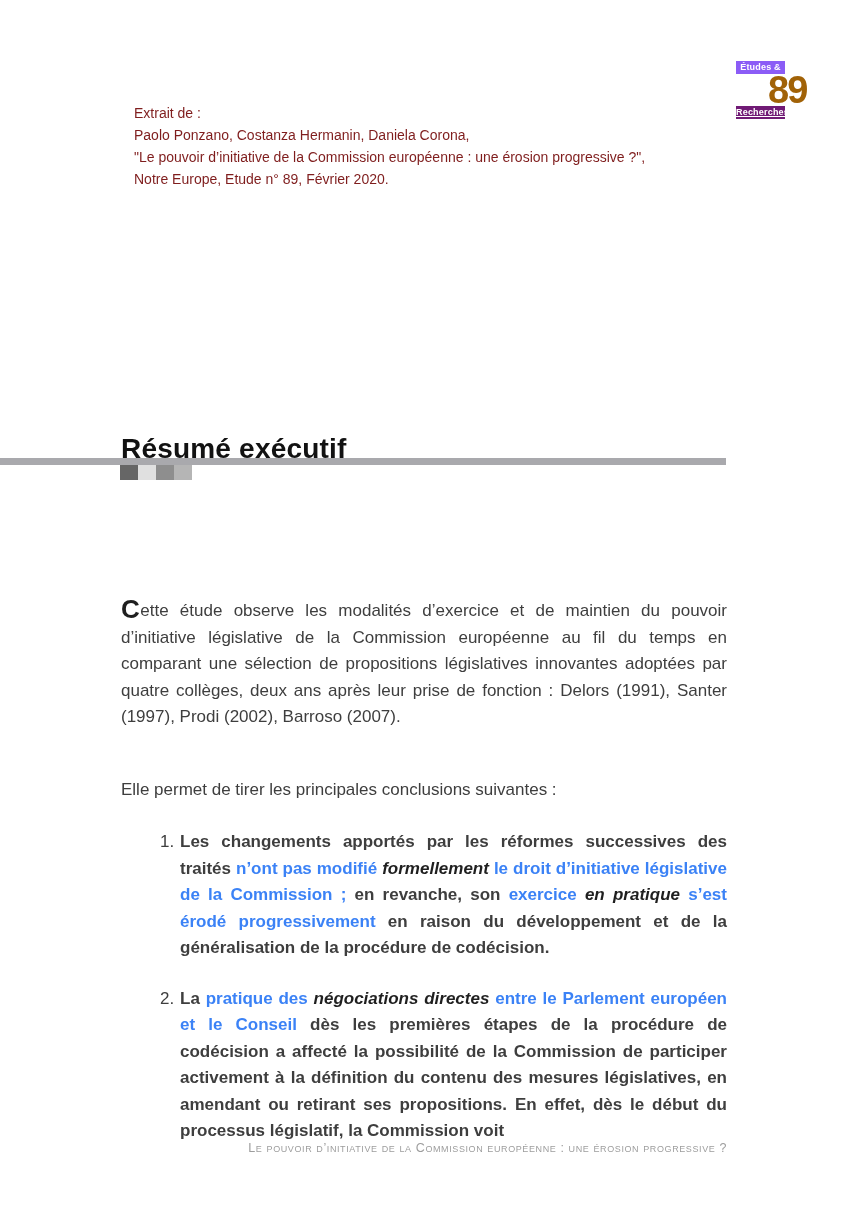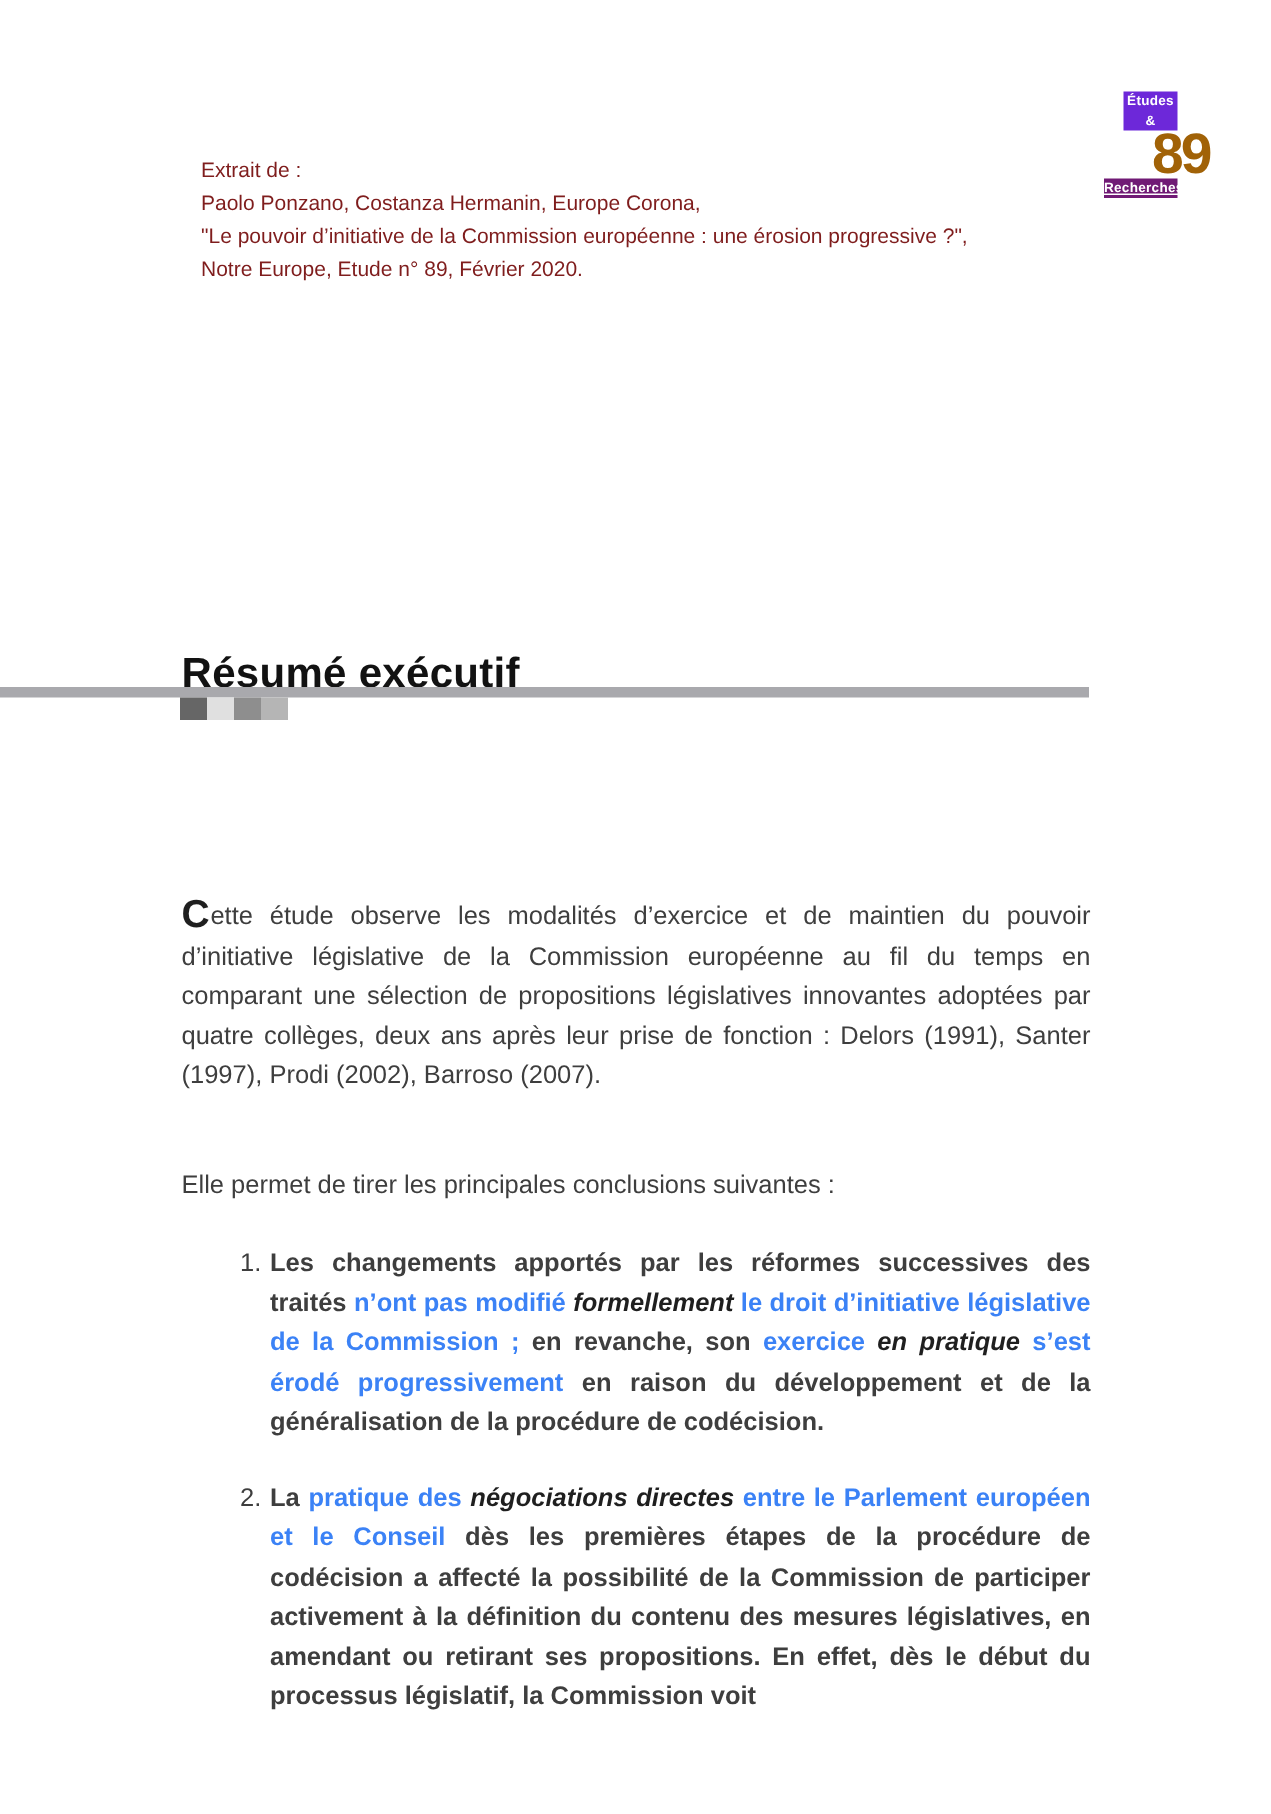--- a/index.html
+++ b/index.html
@@ -80,27 +80,27 @@
     font-size:12.5px;letter-spacing:0.6px;
   }
 </style>
 </head>
 <body>
 
 <div id="page">
 
   <div class="extrait">
     <div>Extrait de :</div>
-    <div>Paolo Ponzano, Costanza Hermanin, Europe Corona,</div>
+    <div>Paolo Ponzano, Costanza Hermanin, Daniela Corona,</div>
     <div>"Le pouvoir d’initiative de la Commission européenne : une érosion progressive ?",</div>
     <div>Notre Europe, Etude n° 89, Février 2020.</div>
   </div>
 
   <div class="badge">
-    <span class="badge-strip" style="background-color: #6d28d9; margin-left: 13px;">Études &amp;</span>
+    <span class="badge-strip" style="background-color: #8b5cf6;">Études &amp;</span>
     <span class="badge-number" style="color: #a16207; margin-left: 32px;">89</span>
     <span class="badge-strip" style="background-color: #701a75; text-decoration: underline;">Recherches</span>
   </div>
 
   <h1 class="section-title">Résumé exécutif</h1>
 
   <div class="rule" style="background-color: rgb(169, 169, 173);"></div>
   <div class="swatches">
     <span class="swatch" style="background-color: rgb(102, 102, 102);"></span>
     <span class="swatch" style="background-color: rgb(224, 224, 224);"></span>
@@ -118,14 +118,15 @@
         <span class="list-num">1.</span>
         <span class="item-text"><span class="seg-normal">Les changements apportés par les réformes successives des traités </span><span class="seg-bold">n’ont pas modifié </span><span class="seg-bold-italic">formellement</span><span class="seg-bold"> le droit d’initiative législative de la Commission ;</span><span class="seg-normal"> en revanche, son </span><span class="seg-bold">exercice </span><span class="seg-bold-italic">en pratique</span><span class="seg-bold"> s’est érodé progressivement</span><span class="seg-normal"> en raison du développement et de la généralisation de la procédure de codécision.</span></span>
       </div>
       <div class="list-item">
         <span class="list-num">2.</span>
         <span class="item-text"><span class="seg-normal">La </span><span class="seg-bold">pratique des </span><span class="seg-bold-italic">négociations directes</span><span class="seg-bold"> entre le Parlement européen et le Conseil</span><span class="seg-normal"> dès les premières étapes de la procédure de codécision a affecté la possibilité de la Commission de participer activement à la définition du contenu des mesures législatives, en amendant ou retirant ses propositions. En effet, dès le début du processus législatif, la Commission voit</span></span>
       </div>
     </div>
   </div>
 
+  <div class="footer" style="color: rgb(157, 157, 157);">Le pouvoir d’initiative de la Commission européenne : une érosion progressive ?</div>
 
 </div>
 
 </body></html>

